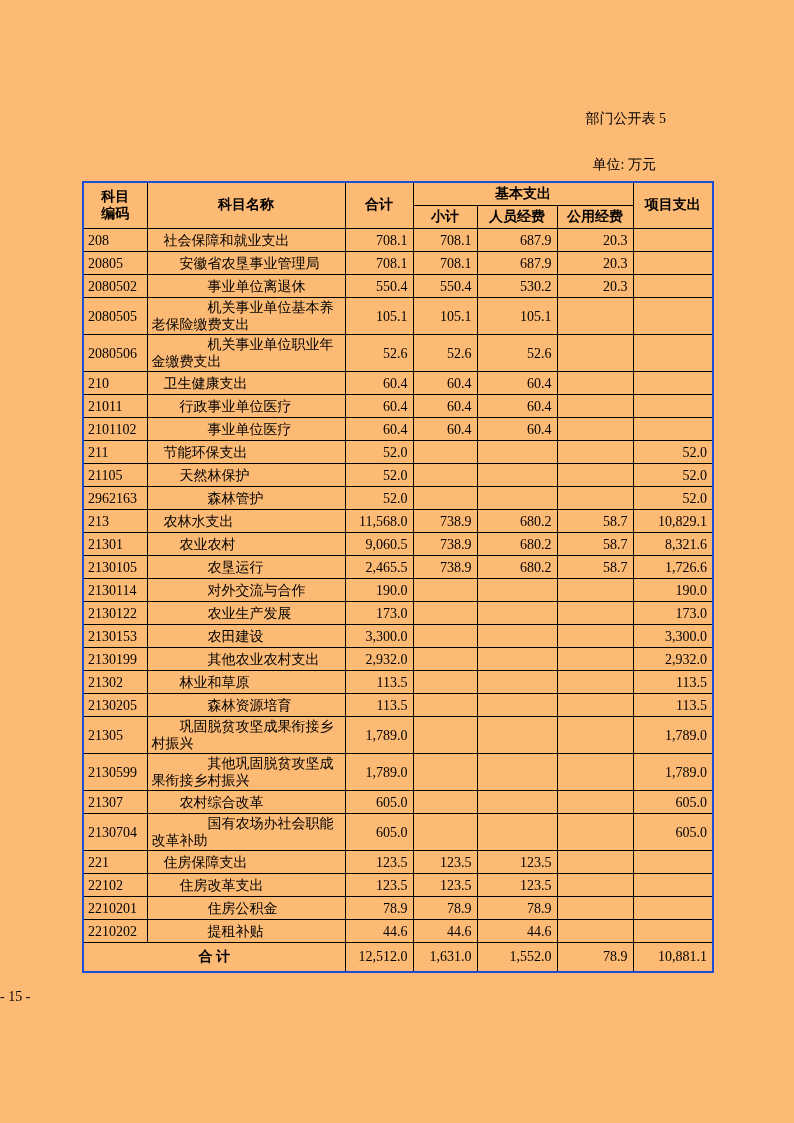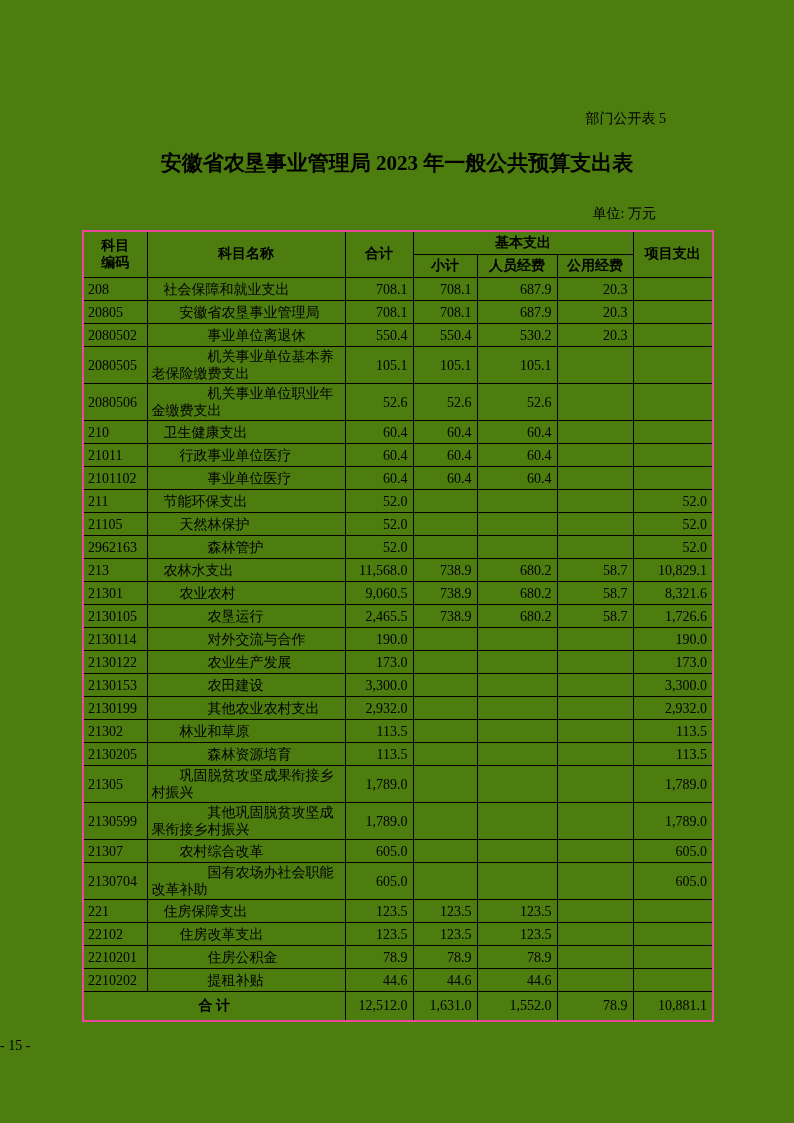--- a/index.html
+++ b/index.html
@@ -1,21 +1,21 @@
 <!DOCTYPE html>
 <html><head>
 <meta charset="utf-8">
 <style>
   html, body { margin: 0; padding: 0; background: #ffffff; }
   .page {
     position: relative;
     width: 794px;
     height: 1123px;
     box-sizing: border-box;
-    background: #4d7c0f;
+    background: #fdba74;
     color: #000000;
     font-family: "Liberation Serif", "DejaVu Serif", serif;
     padding-top: 111px;
     overflow: hidden;
   }
   .doc-label {
     font-size: 14px;
     line-height: 16px;
     text-align: right;
     margin-right: 128px;
@@ -33,21 +33,21 @@
     text-align: right;
     margin-top: 30px;
     margin-right: 138px;
   }
   table.budget {
     border-collapse: collapse;
     table-layout: fixed;
     width: 630px;
     margin-left: 82px;
     margin-top: 8px;
-    border: 2px solid #ec4899;
+    border: 2px solid #1d4ed8;
   }
   table.budget th, table.budget td {
     border: 1px solid #000;
     font-size: 14px;
     overflow: hidden;
   }
   thead th {
     font-weight: bold;
     text-align: center;
     vertical-align: middle;
@@ -81,21 +81,20 @@
     margin-right: 120px;
   }
 </style>
 </head>
 <body>
 
 <div class="page">
 
   <div class="doc-label">部门公开表 5</div>
 
-  <h1 class="title">安徽省农垦事业管理局 2023 年一般公共预算支出表</h1>
 
   <div class="unit-label">单位: 万元</div>
 
   <table class="budget">
     <colgroup>
       <col style="width:64px">
       <col style="width:198px">
       <col style="width:68px">
       <col style="width:64px">
       <col style="width:80px">

